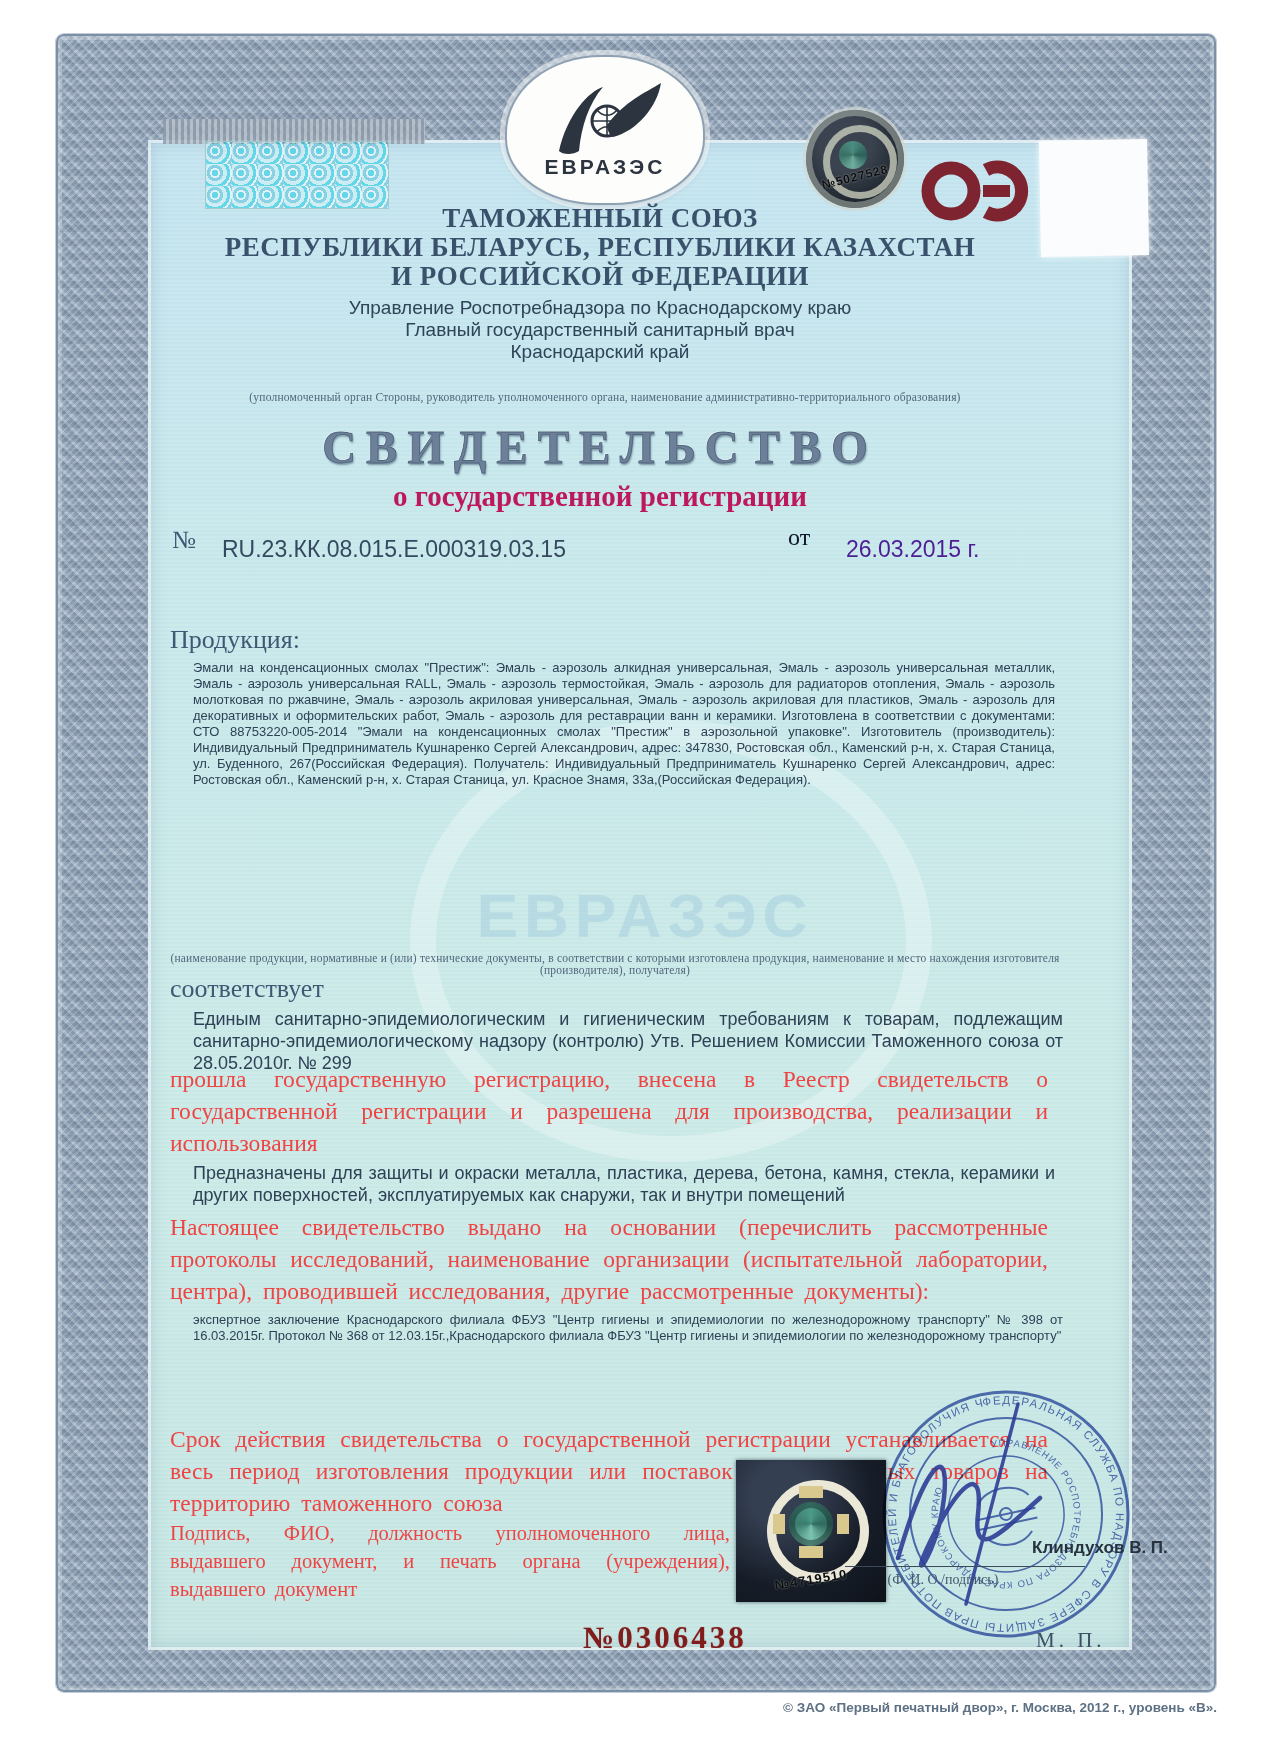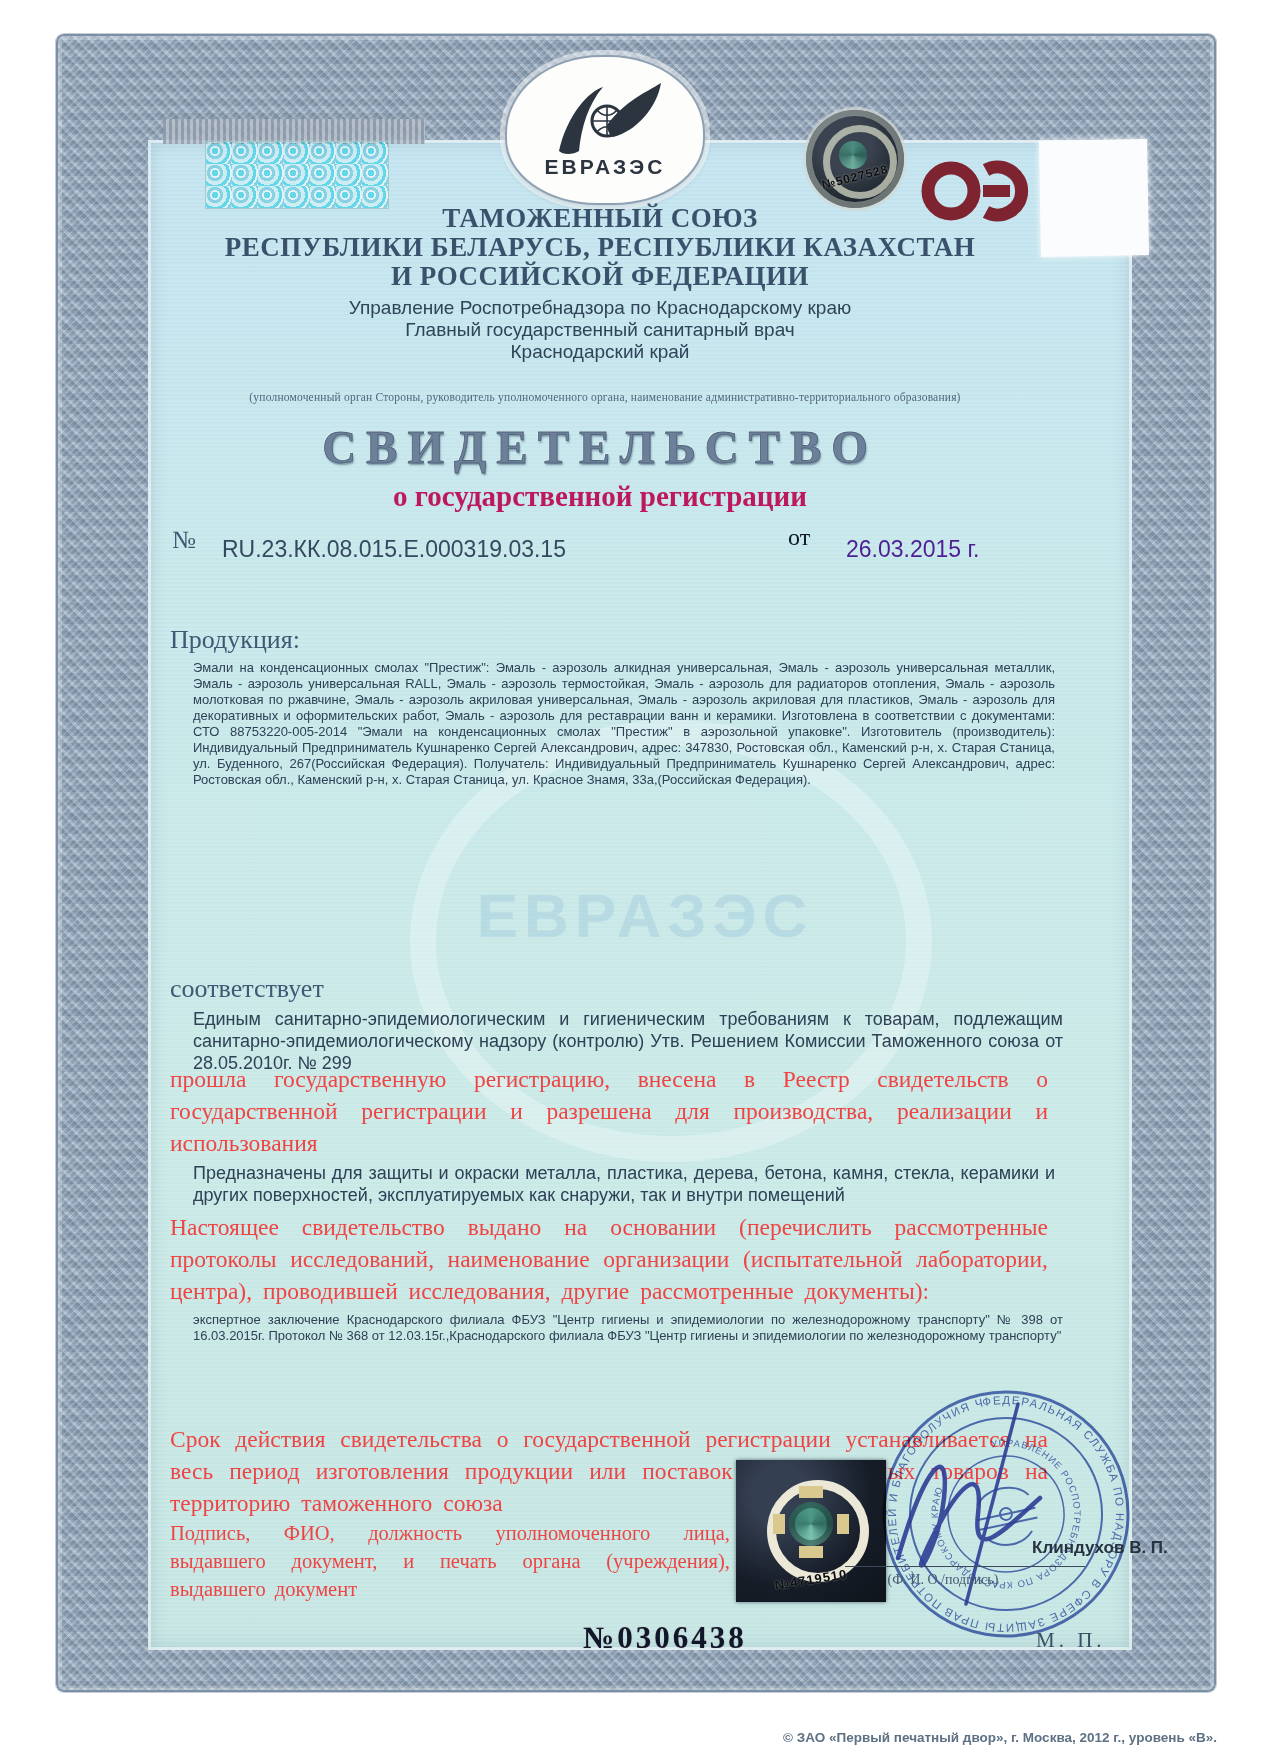--- a/index.html
+++ b/index.html
@@ -91,24 +91,24 @@
     transform:rotate(-9deg);letter-spacing:1px;text-shadow:0 0 2px rgba(220,225,215,.55);}
   .stamp{position:absolute;left:872px;top:1380px;width:268px;height:268px;opacity:.82;
     mix-blend-mode:multiply;transform:rotate(-12deg);}
   .signature-svg{position:absolute;left:880px;top:1398px;width:230px;height:210px;opacity:.9;}
   .sig-line{position:absolute;left:845px;top:1566px;width:240px;border-top:1.5px solid #3c4a5c;}
   .sig-caption{position:absolute;left:838px;top:1572px;width:210px;text-align:center;
     font-size:14px;color:#44586e;}
   .signer{position:absolute;left:1032px;top:1538px;font-family:"Liberation Sans",sans-serif;
     font-size:17px;font-weight:bold;color:#26323f;}
   .serial-red{position:absolute;left:583px;top:1620px;font-size:31px;letter-spacing:3px;
-    color:#0f172a;font-weight:bold;text-shadow:0 0 1px rgba(176,58,49,.4);}
+    color:#7f1d1d;font-weight:bold;text-shadow:0 0 1px rgba(176,58,49,.4);}
   .mp{position:absolute;left:1036px;top:1628px;font-size:21px;color:#3c4f63;letter-spacing:4px;}
   .footer{position:absolute;right:58px;top:1700px;font-family:"Liberation Sans",sans-serif;
-    font-size:13.5px;font-weight:bold;color:#5e7084;margin-top:30px;}
+    font-size:13.5px;font-weight:bold;color:#5e7084;}
 </style>
 </head>
 <body>
 
 <div class="page">
 
   <div class="frame"></div>
   <div class="frame-wave"></div>
   <div class="paper"></div>
   <div class="paper-texture"></div>
@@ -160,20 +160,21 @@
     <span class="date-val">26.03.2015 г.</span>
   </div>
 
   <div class="watermark">
     <div class="oval"></div>
     <div class="wm-text">ЕВРАЗЭС</div>
   </div>
 
   <div class="serif-head" style="left:170px;top:625px">Продукция:</div>
   <div class="sans-para" style="left:193px;top:660px;width:862px">Эмали на конденсационных смолах "Престиж": Эмаль - аэрозоль алкидная универсальная, Эмаль - аэрозоль универсальная металлик, Эмаль - аэрозоль универсальная RALL, Эмаль - аэрозоль термостойкая, Эмаль - аэрозоль для радиаторов отопления, Эмаль - аэрозоль молотковая по ржавчине, Эмаль - аэрозоль акриловая универсальная, Эмаль - аэрозоль акриловая для пластиков, Эмаль - аэрозоль для декоративных и оформительских работ, Эмаль - аэрозоль для реставрации ванн и керамики. Изготовлена в соответствии с документами: СТО 88753220-005-2014 "Эмали на конденсационных смолах "Престиж" в аэрозольной упаковке". Изготовитель (производитель): Индивидуальный Предприниматель Кушнаренко Сергей Александрович, адрес: 347830, Ростовская обл., Каменский р-н, х. Старая Станица, ул. Буденного, 267(Российская Федерация).  Получатель: Индивидуальный Предприниматель Кушнаренко Сергей Александрович, адрес: Ростовская обл., Каменский р-н, х. Старая Станица, ул. Красное Знамя, 33а,(Российская Федерация).</div>
+  <div class="tiny-caption" style="top:952px;left:155px;width:920px">(наименование продукции, нормативные и (или) технические документы, в соответствии с которыми изготовлена продукция, наименование и место нахождения изготовителя (производителя), получателя)</div>
 
   <div class="serif-head" style="left:170px;top:974px">соответствует</div>
   <div class="sans-para" style="left:193px;top:1008px;width:870px;font-size:18px">Единым санитарно-эпидемиологическим и гигиеническим требованиям к товарам, подлежащим санитарно-эпидемиологическому надзору (контролю) Утв. Решением Комиссии Таможенного союза от 28.05.2010г. № 299</div>
 
   <div class="serif-para" style="left:170px;top:1064px;width:878px">прошла государственную регистрацию, внесена в Реестр свидетельств о государственной регистрации и разрешена для производства, реализации и использования</div>
   <div class="sans-para" style="left:193px;top:1162px;width:862px;font-size:18px">Предназначены для защиты и окраски металла, пластика, дерева, бетона, камня, стекла, керамики и других поверхностей, эксплуатируемых как снаружи, так и внутри помещений</div>
 
   <div class="serif-para" style="left:170px;top:1212px;width:878px">Настоящее свидетельство выдано на основании (перечислить рассмотренные протоколы исследований, наименование организации (испытательной лаборатории, центра), проводившей исследования, другие рассмотренные документы):</div>
   <div class="sans-para" style="left:193px;top:1312px;width:870px">экспертное заключение Краснодарского филиала ФБУЗ "Центр гигиены и эпидемиологии по железнодорожному транспорту" № 398 от 16.03.2015г. Протокол № 368 от 12.03.15г.,Краснодарского филиала ФБУЗ "Центр гигиены и эпидемиологии по железнодорожному транспорту"</div>
 

